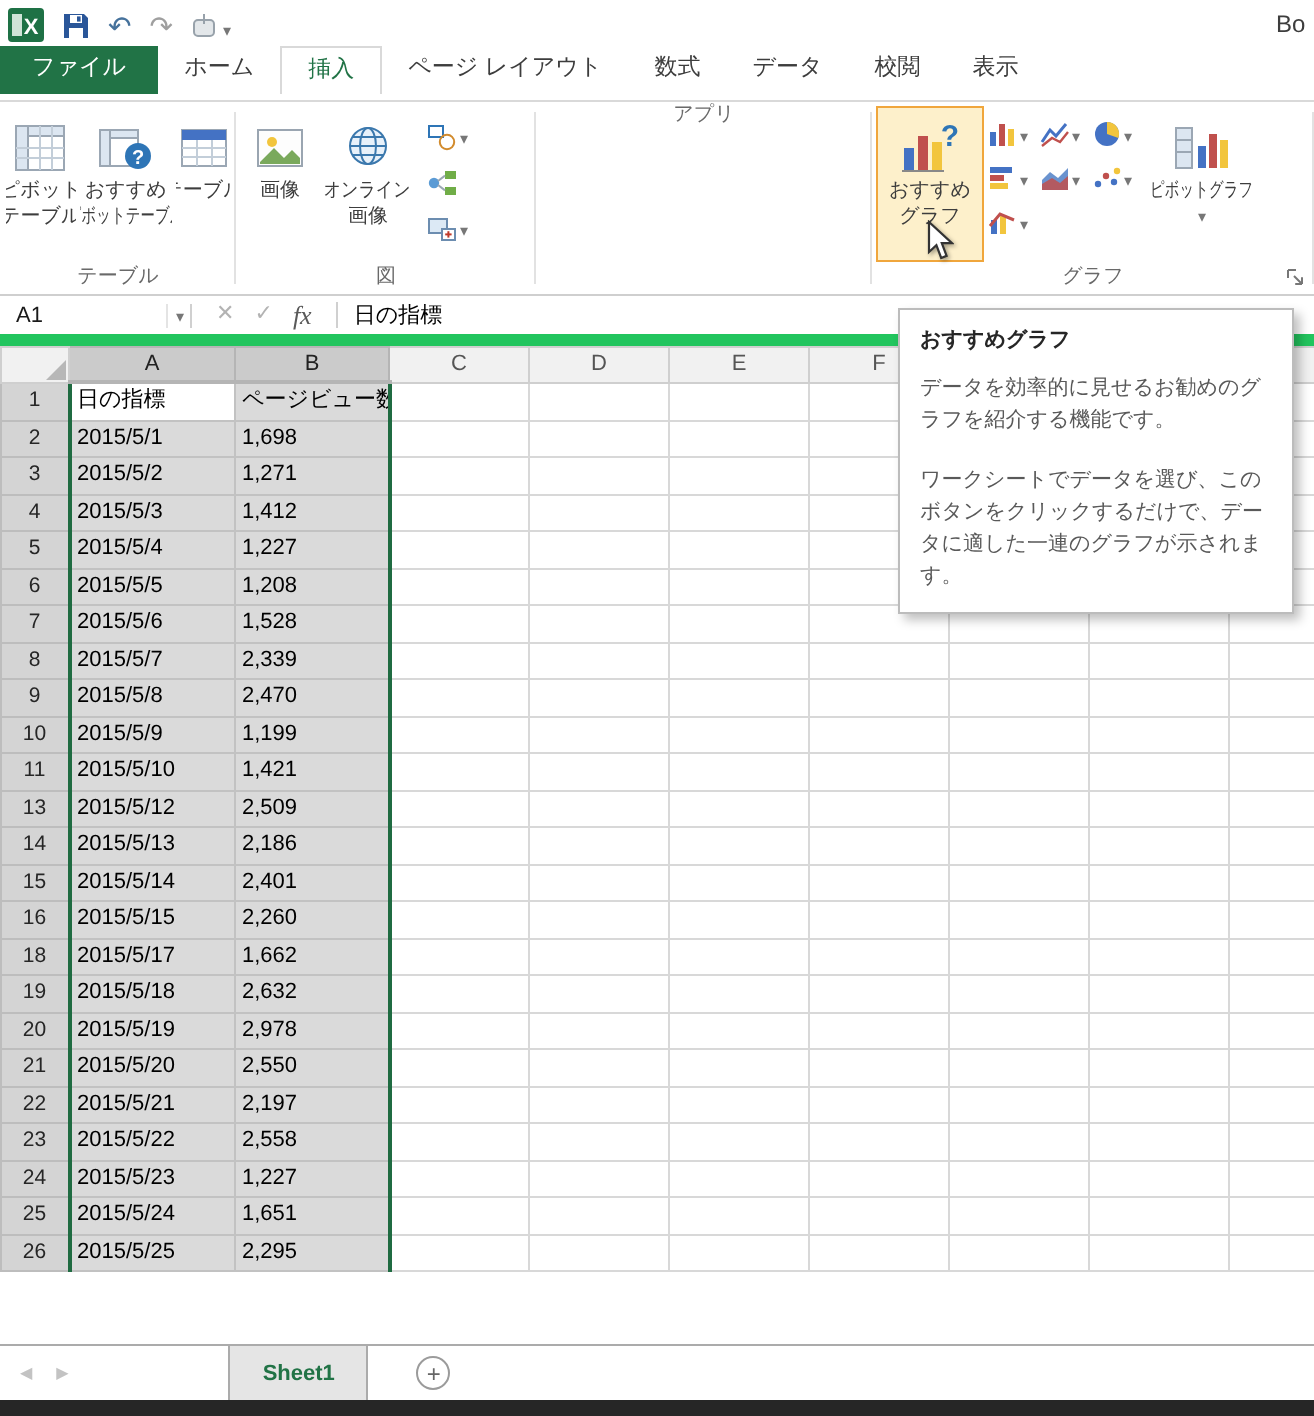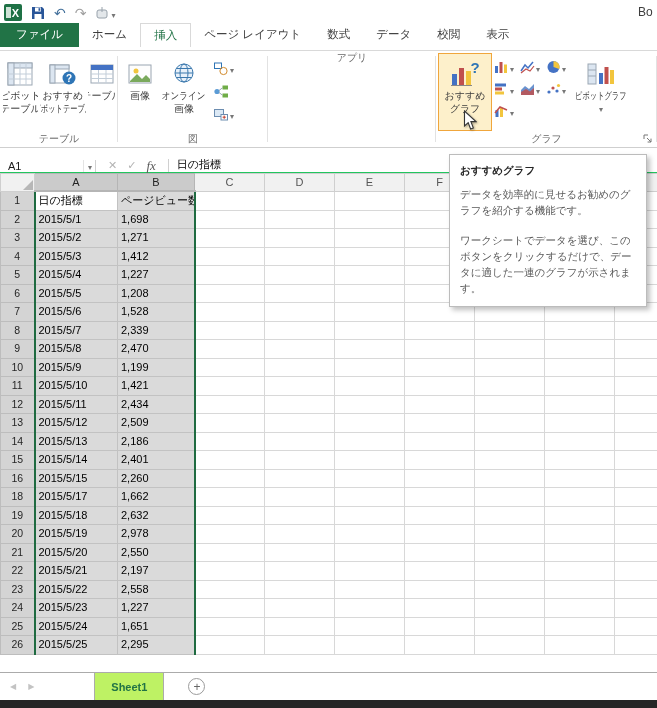--- a/index.html
+++ b/index.html
@@ -45,21 +45,21 @@
   .apps-content { padding-left:40px; }
   .appcol { display:flex; flex-direction:column; gap:8px; padding-top:7px; }
   .medbtn { display:flex; align-items:center; gap:5px; font-size:10px; color:#3d3d3d; white-space:nowrap; }
   .app-b { margin-left:26px; margin-top:9px; }
 
   .chart-smalls { display:flex; flex-direction:column; gap:2px; padding-top:4px; }
   .srow { display:flex; gap:2px; }
   .launcher { position:absolute; right:3px; bottom:2px; width:12px; height:12px; display:flex; align-items:center; justify-content:center; }
 
   
-  .formula-row { height:25px; display:flex; align-items:flex-end; background:#fff; border-bottom:1px solid #22c55e; }
+  .formula-row { height:25px; display:flex; align-items:center; background:#fff; border-bottom:6px solid #22c55e; }
   .namebox { width:96px; border-right:1px solid #d0d0d0; display:flex; align-items:center; padding-left:8px; font-size:11px; color:#1a1a1a; position:relative; }
   .nb-dd { position:absolute; right:3px; top:0; bottom:0; display:flex; align-items:center; border-left:1px solid #e4e4e4; padding-left:4px; }
   .fbar-btns { display:flex; align-items:center; gap:10px; padding:0 12px; border-right:1px solid #d0d0d0; }
   .fbtn { font-size:11px; color:#b3b3b3; line-height:1; }
   .fbtn.cancel::after { content:'✕'; }
   .fbtn.enter::after { content:'✓'; }
   .fbtn.fx { color:#5a5a5a; font-style:italic; font-family:"Liberation Serif",serif; font-size:13px; }
   .fcontent { flex:1; display:flex; align-items:center; padding-left:8px; font-size:11px; color:#000; overflow:hidden; }
 
   
@@ -76,21 +76,21 @@
   td.cell.sel.col-B { border-right:2px solid #1f6b41; }
   td.cell.sel.col-A { border-left:2px solid #1f6b41; }
   td.cell.active { background:#fff; }
   td.right { text-align:left; padding-right:4px; }
 
   
   .sheet-bar { height:28px; background:#fff; border-top:1px solid #ababab; display:flex; align-items:stretch; }
   .sheet-nav { display:flex; align-items:center; gap:12px; padding:0 10px; }
   .snav { font-size:8px; color:#c3c3c3; }
   .snav.left::after { content:'◀'; } .snav.right::after { content:'▶'; }
-  .sheet-tab { margin-left:50px; padding:0 16px; display:flex; align-items:center; background:#bef264; border-left:1px solid #ababab; border-right:1px solid #ababab; color:#217346; font-weight:bold; font-size:11px; }
+  .sheet-tab { margin-left:70px; padding:0 16px; display:flex; align-items:center; background:#e5e5e5; border-left:1px solid #ababab; border-right:1px solid #ababab; color:#217346; font-weight:bold; font-size:11px; }
   .add-sheet { width:17px; height:17px; border:1px solid #9b9b9b; border-radius:50%; margin:auto 0 auto 24px; color:#666; display:flex; align-items:center; justify-content:center; font-size:12px; line-height:1; }
   .add-sheet::after { content:'+'; }
   .bottom-strip { height:8px; background:#262626; }
 
   
   .tooltip { position:absolute; left:449px; top:154px; width:198px; background:#fff; border:1px solid #bcbcbc; box-shadow:3px 3px 5px rgba(0,0,0,.25); padding:8px 10px 10px; z-index:50; font-size:10.5px; color:#595959; line-height:1.5; }
   .tt-title { font-weight:bold; color:#262626; margin-bottom:8px; }
   .tt-p1 { margin-bottom:15px; }
 
   
@@ -529,32 +529,20 @@
             <td class="cell col-B sel right">1,421</td>
             <td class="cell col-C"></td>
             <td class="cell col-D"></td>
             <td class="cell col-E"></td>
             <td class="cell col-F"></td>
             <td class="cell col-G"></td>
             <td class="cell col-H"></td>
             <td class="cell col-I"></td>
           </tr>
           <tr>
-            <td class="rowhead">12</td>
-            <td class="cell col-A sel right">2015/5/11</td>
-            <td class="cell col-B sel right">2,434</td>
-            <td class="cell col-C"></td>
-            <td class="cell col-D"></td>
-            <td class="cell col-E"></td>
-            <td class="cell col-F"></td>
-            <td class="cell col-G"></td>
-            <td class="cell col-H"></td>
-            <td class="cell col-I"></td>
-          </tr>
-          <tr>
             <td class="rowhead">13</td>
             <td class="cell col-A sel right">2015/5/12</td>
             <td class="cell col-B sel right">2,509</td>
             <td class="cell col-C"></td>
             <td class="cell col-D"></td>
             <td class="cell col-E"></td>
             <td class="cell col-F"></td>
             <td class="cell col-G"></td>
             <td class="cell col-H"></td>
             <td class="cell col-I"></td>

